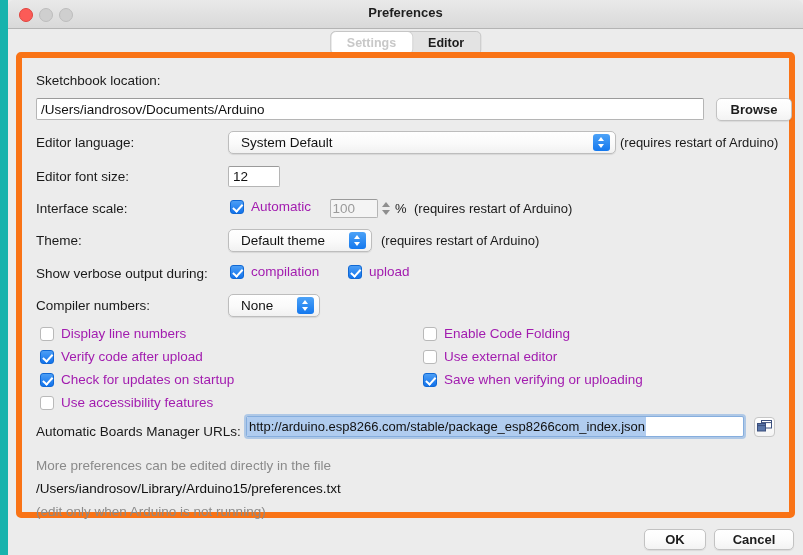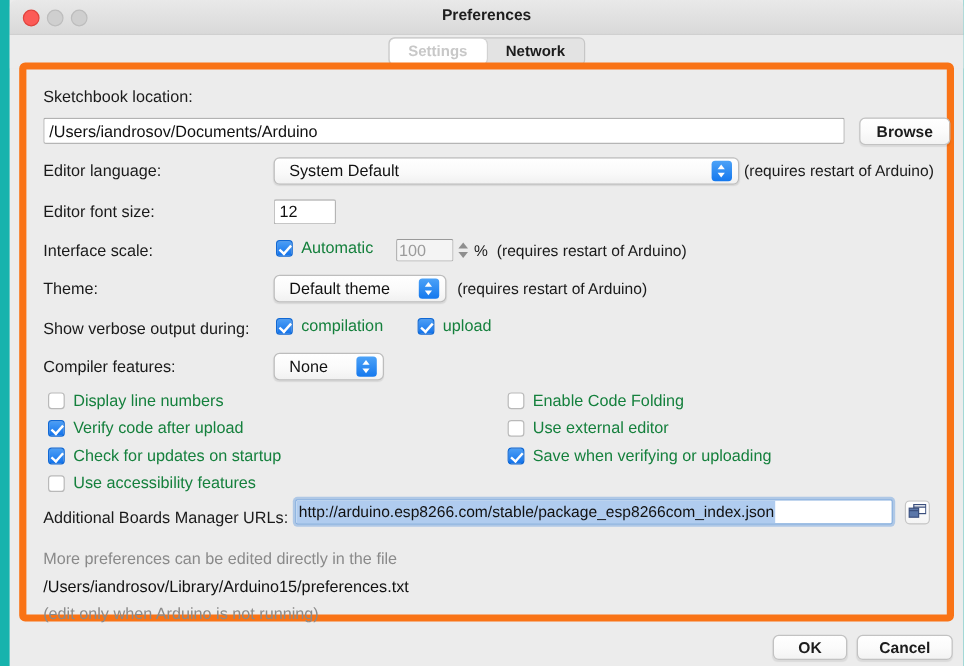--- a/index.html
+++ b/index.html
@@ -225,21 +225,21 @@
     top: 1px;
     width: 3.5px;
     height: 7.5px;
     border: solid #ffffff;
     border-width: 0 2px 2px 0;
     transform: rotate(42deg);
   }
   .check .cb-label {
     margin-left: 7px;
     font-size: 13.5px;
-    color: #15803d;
+    color: #a21caf;
   }
 
   
   .stepper {
     position: absolute;
     width: 14px;
     height: 22px;
     display: flex;
     flex-direction: column;
     justify-content: center;
@@ -315,21 +315,21 @@
   <div id="titlebar">
     <div class="traffic close"></div>
     <div class="traffic min"></div>
     <div class="traffic max"></div>
     <div id="window-title">Preferences</div>
   </div>
 
   <div id="tabbar">
     <div id="tabs">
       <div class="tab selected">Settings</div>
-      <div class="tab">Network</div>
+      <div class="tab">Editor</div>
     </div>
   </div>
 
   <div id="panel">
 
     <div class="row-label" style="left:14px; top:15px;">Sketchbook location:</div>
     <div class="textfield" style="left:14px; top:40px; width:668px; height:22px;">/Users/iandrosov/Documents/Arduino</div>
     <div class="pushbutton" style="left:694px; top:40px; width:76px; height:23px;">Browse</div>
 
     <div class="row-label" style="left:14px; top:77px;">Editor language:</div>
@@ -365,21 +365,21 @@
     <div class="row-label" style="left:14px; top:208px;">Show verbose output during:</div>
     <div class="check on" style="left:208px; top:206px;">
       <span class="box"></span>
       <span class="cb-label">compilation</span>
     </div>
     <div class="check on" style="left:326px; top:206px;">
       <span class="box"></span>
       <span class="cb-label">upload</span>
     </div>
 
-    <div class="row-label" style="left:14px; top:240px;">Compiler features:</div>
+    <div class="row-label" style="left:14px; top:240px;">Compiler numbers:</div>
     <div class="combo" style="left:206px; top:236px; width:92px; height:23px;justify-content:center;">
       <span class="combo-text">None</span>
       <span class="combo-arrow"></span>
     </div>
 
     <div class="check" style="left:18px; top:268px;">
       <span class="box"></span>
       <span class="cb-label">Display line numbers</span>
     </div>
     <div class="check on" style="left:18px; top:291px;">
@@ -401,21 +401,21 @@
     </div>
     <div class="check" style="left:401px; top:291px;">
       <span class="box"></span>
       <span class="cb-label">Use external editor</span>
     </div>
     <div class="check on" style="left:401px; top:314px;">
       <span class="box"></span>
       <span class="cb-label">Save when verifying or uploading</span>
     </div>
 
-    <div class="row-label" style="left:14px; top:366px;">Additional Boards Manager URLs:</div>
+    <div class="row-label" style="left:14px; top:366px;">Automatic Boards Manager URLs:</div>
 
     <div class="footer-line footer-dim" style="left:14px; top:400px;">More preferences can be edited directly in the file</div>
     <div class="footer-line footer-path" style="left:14px; top:423px;">/Users/iandrosov/Library/Arduino15/preferences.txt</div>
     <div class="footer-line footer-dim" style="left:14px; top:446px;">(edit only when Arduino is not running)</div>
   </div>
 
   <div id="urlfield">
     <span class="sel">http://arduino.esp8266.com/stable/package_esp8266com_index.json</span>
   </div>
 

